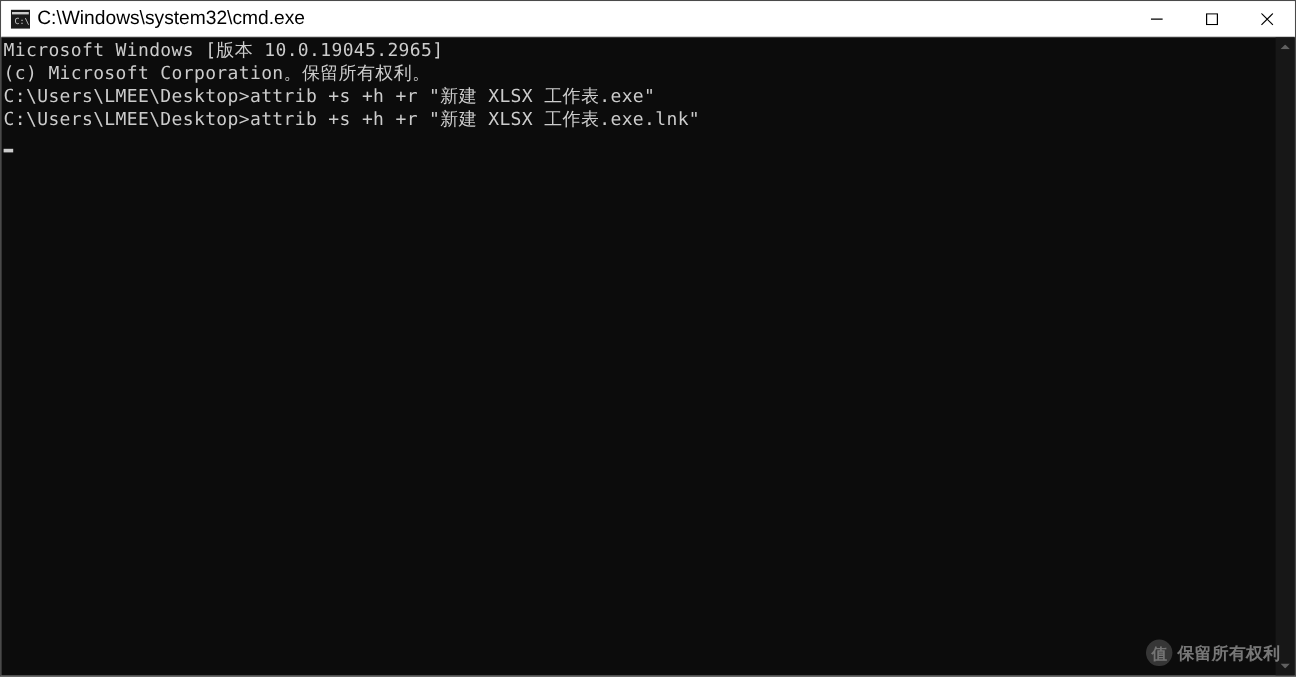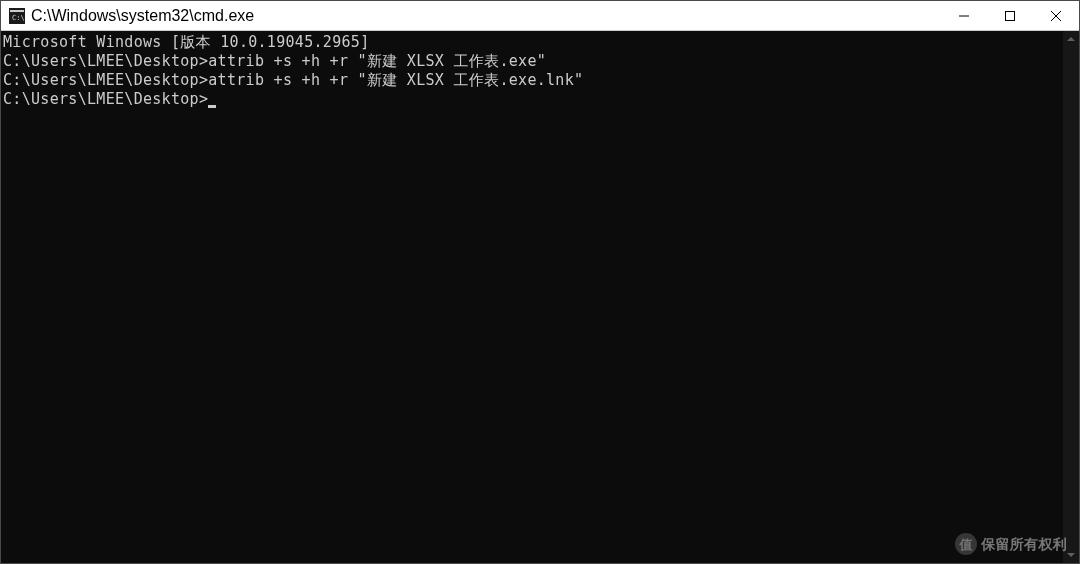--- a/index.html
+++ b/index.html
@@ -162,26 +162,27 @@
         <svg width="10" height="10" viewBox="0 0 10 10">
             <line x1="0" y1="0" x2="10" y2="10" stroke="#000" stroke-width="1"></line>
             <line x1="10" y1="0" x2="0" y2="10" stroke="#000" stroke-width="1"></line>
           </svg>
       </div>
     </div>
   </div>
 
   <div class="terminal">
     <div class="terminal-line">Microsoft Windows [版本 10.0.19045.2965]</div>
+    <div class="terminal-line">(c) Microsoft Corporation。保留所有权利。</div>
     <div class="terminal-line"></div>
     <div class="terminal-line">C:\Users\LMEE\Desktop&gt;attrib +s +h +r "新建 XLSX 工作表.exe"</div>
     <div class="terminal-line"></div>
     <div class="terminal-line">C:\Users\LMEE\Desktop&gt;attrib +s +h +r "新建 XLSX 工作表.exe.lnk"</div>
     <div class="terminal-line"></div>
-    <div class="terminal-line"><span>C:\Users\LMEE\Desktop&gt;</span><span class="cursor"></span></div>
+    <div class="terminal-line"><span class="cursor"></span></div>
 
     <div class="scrollbar">
       <div class="scrollbar-btn up">
         <svg width="8" height="4" viewBox="0 0 8 4">
             <polygon points="4,0 8,4 0,4" fill="#606060"></polygon>
           </svg>
       </div>
       <div class="scrollbar-track"></div>
       <div class="scrollbar-btn down">
         <svg width="8" height="4" viewBox="0 0 8 4">

